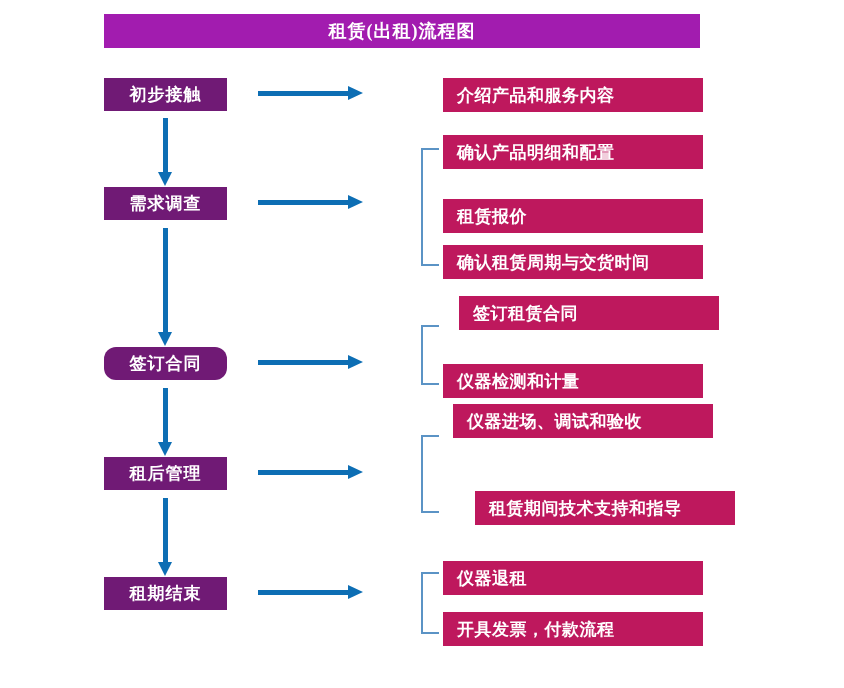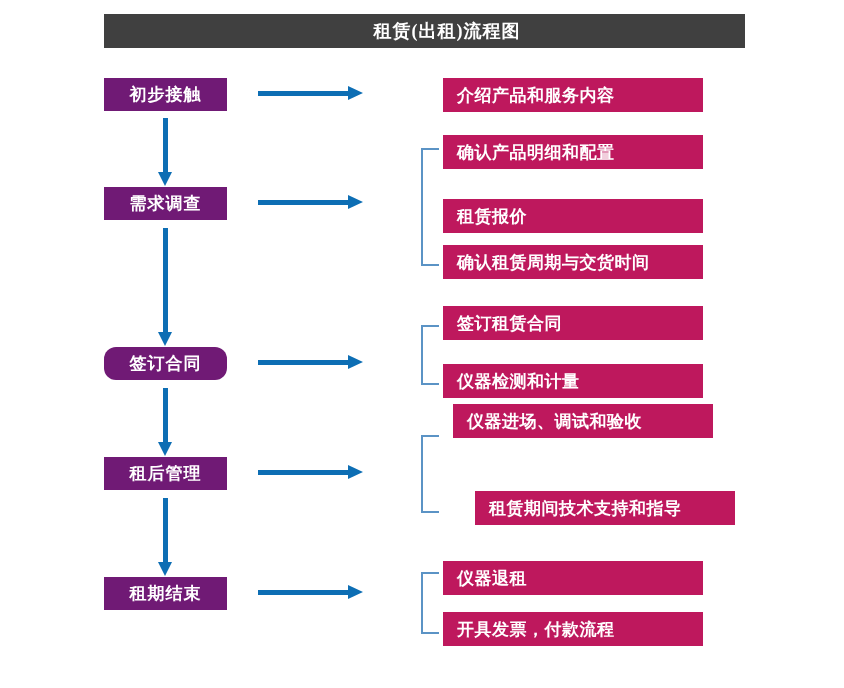--- a/index.html
+++ b/index.html
@@ -7,26 +7,25 @@
     width:844px;height:688px;
     background:#ffffff;
     font-family:"Liberation Serif","DejaVu Serif",serif;
     overflow:hidden;
   }
   #canvas{position:relative;width:844px;height:688px;}
 
   .title-bar{
     position:absolute;
     left:104px;top:14px;width:596px;height:34px;
-    background:#404040;
+    background:#a21caf;
     color:#ffffff;
     display:flex;align-items:center;justify-content:center;
     font-size:18px;font-weight:bold;
     letter-spacing:1px;
-    padding-left:45px;
   }
 
   .stage-box{
     position:absolute;
     left:104px;width:123px;height:33px;
     background:#701a75;
     color:#ffffff;
     display:flex;align-items:center;justify-content:center;
     font-size:17px;font-weight:bold;
     letter-spacing:1px;
@@ -94,21 +93,21 @@
       <div class="stage-box" style="top: 347px; border-radius: 12px;">签订合同</div>
       <div class="stage-box" style="top: 457px;">租后管理</div>
       <div class="stage-box" style="top: 577px; text-align: center;">租期结束</div>
     </div>
 
   <div id="details">
       <div class="detail-box" style="top: 78px;">介绍产品和服务内容</div>
       <div class="detail-box" style="top: 135px;">确认产品明细和配置</div>
       <div class="detail-box" style="top: 199px;">租赁报价</div>
       <div class="detail-box" style="top: 245px;">确认租赁周期与交货时间</div>
-      <div class="detail-box" style="top: 306px;">签订租赁合同</div>
+      <div class="detail-box" style="top: 296px; margin-left: 16px;">签订租赁合同</div>
       <div class="detail-box" style="top: 364px;">仪器检测和计量</div>
       <div class="detail-box" style="top: 404px; margin-left: 10px;">仪器进场、调试和验收</div>
       <div class="detail-box" style="top: 491px; margin-left: 32px;">租赁期间技术支持和指导</div>
       <div class="detail-box" style="top: 561px;">仪器退租</div>
       <div class="detail-box" style="top: 612px;">开具发票，付款流程</div>
     </div>
 
   <div id="h-arrows">
       <div class="h-arrow" style="top: 86px;">
         <div class="shaft"></div>

